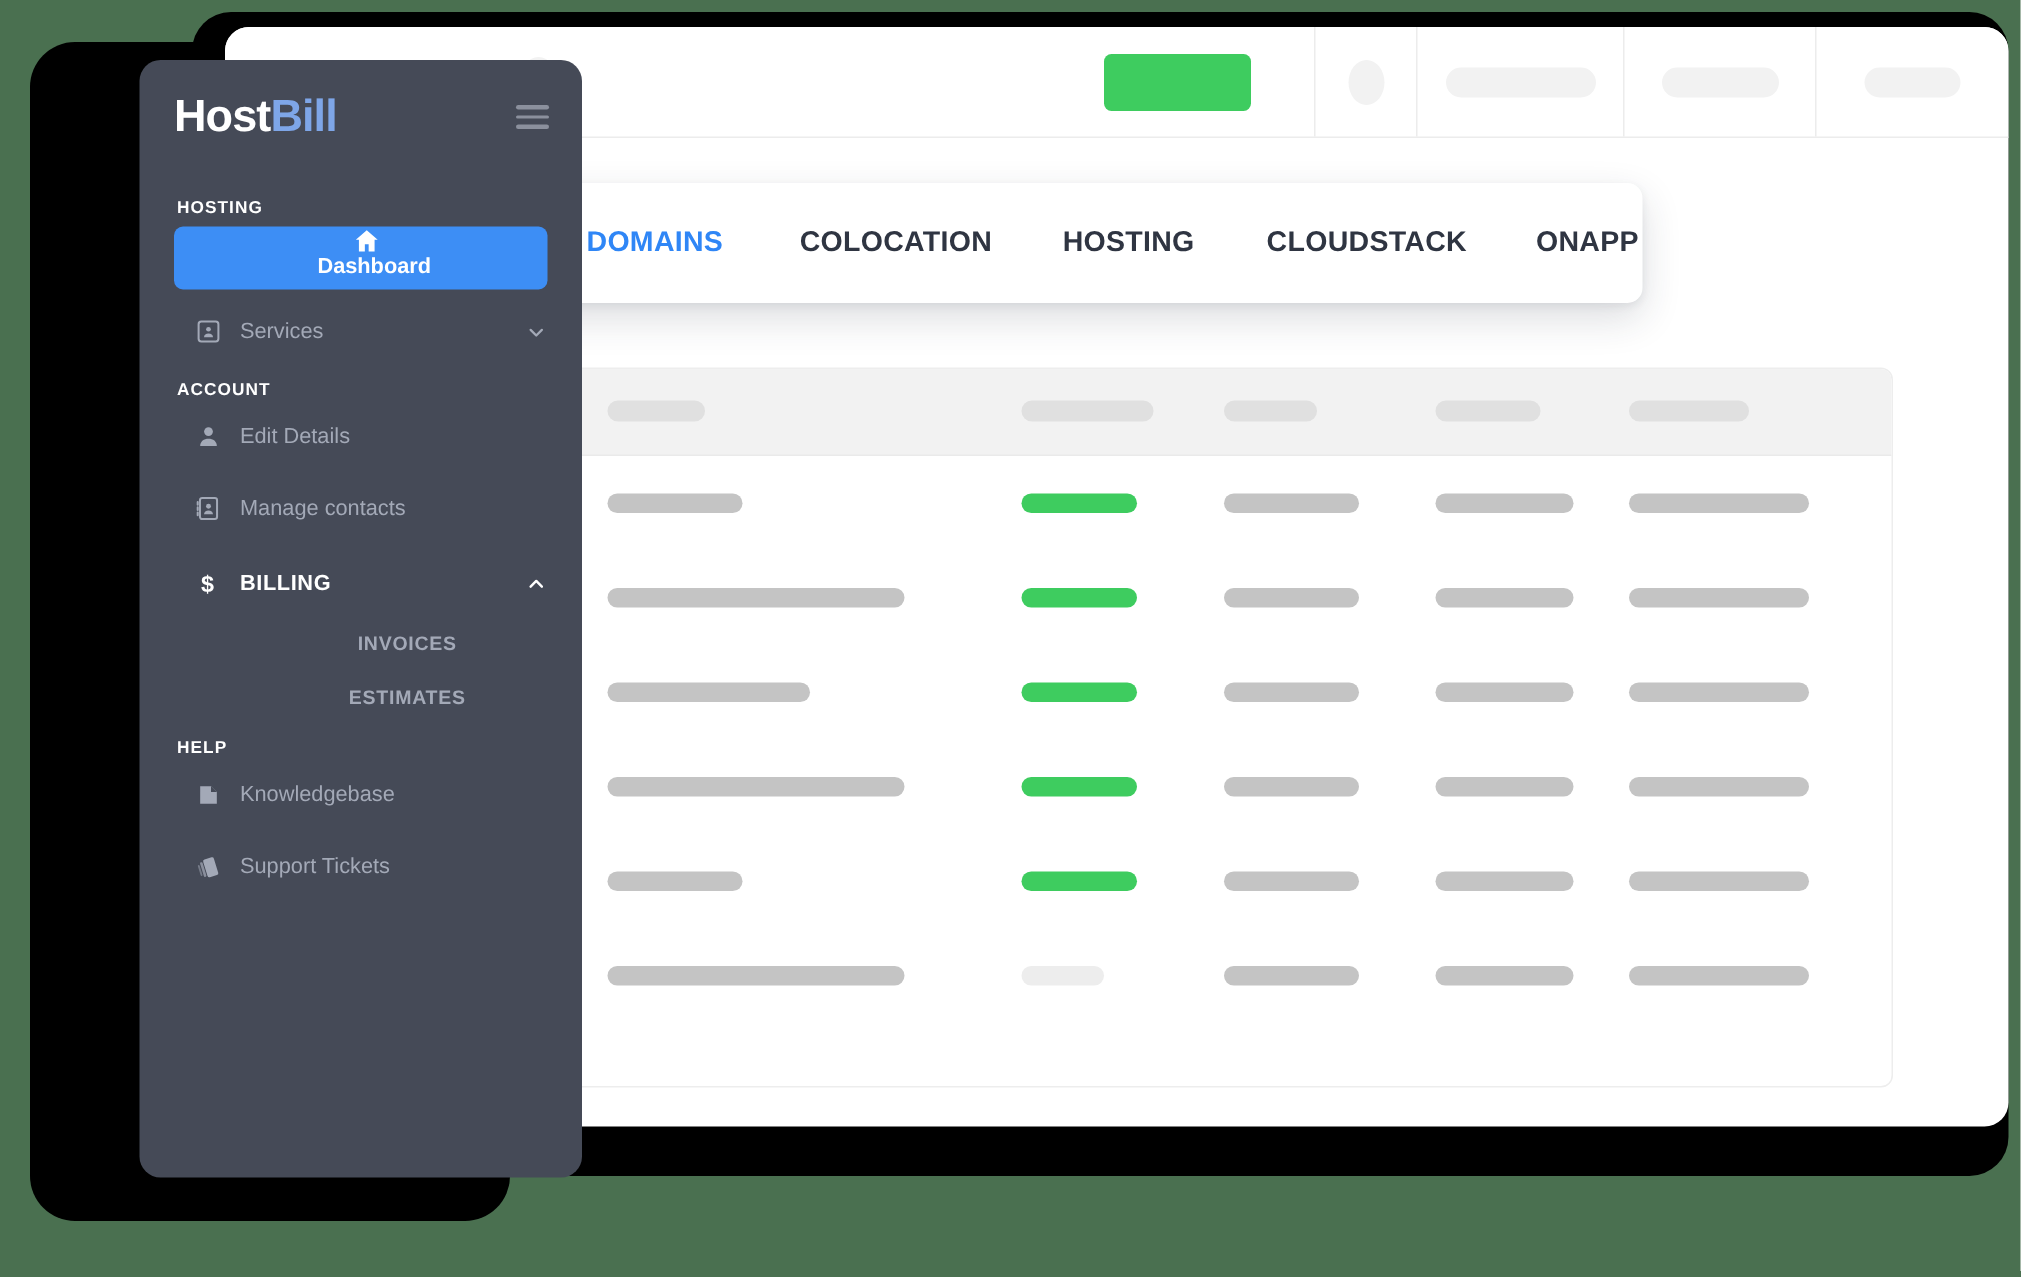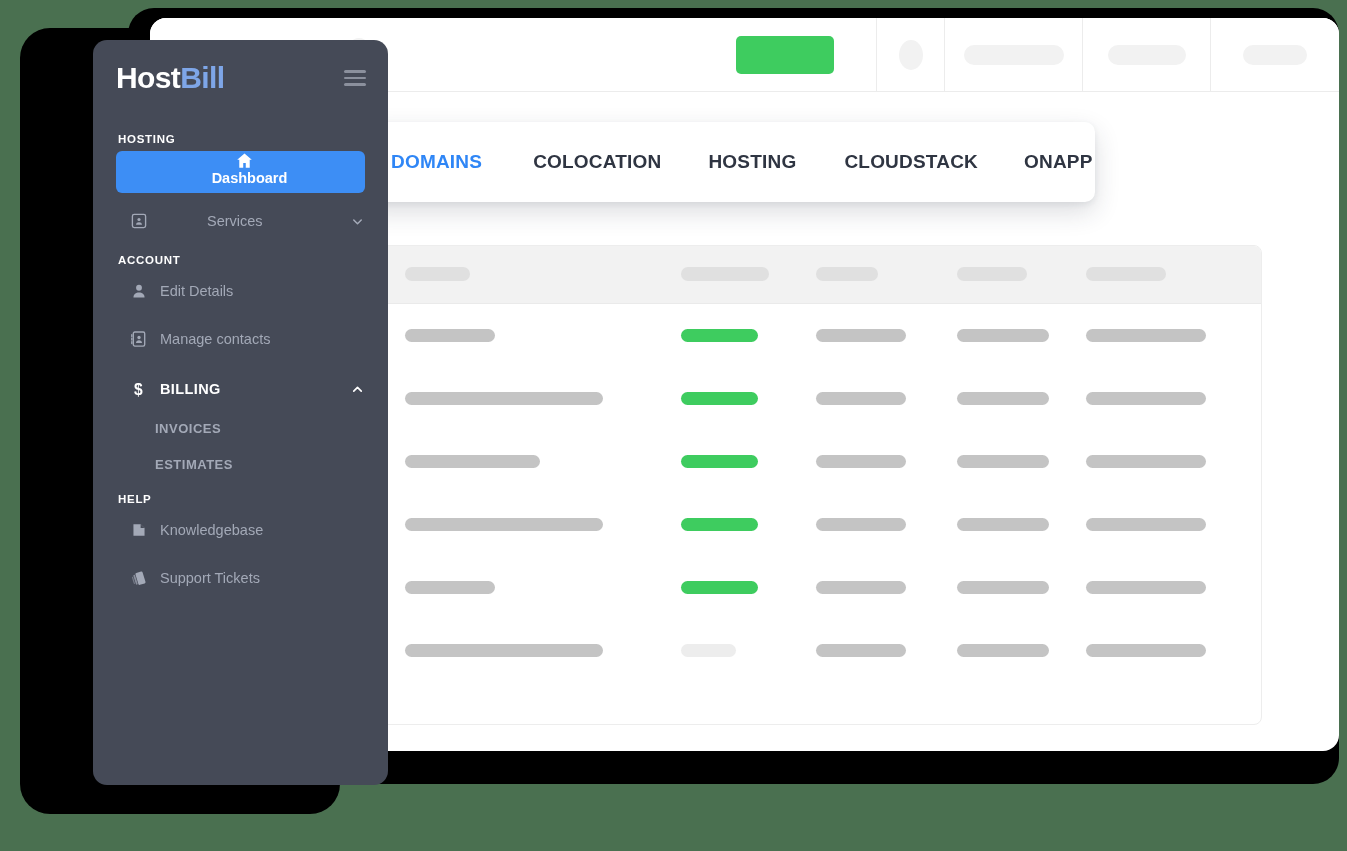--- a/index.html
+++ b/index.html
@@ -253,24 +253,25 @@
   .sb-sub {
     display: block;
     color: #a3a9b7;
     font-size: 13px;
     font-weight: bold;
     letter-spacing: 0.5px;
     padding-left: 62px;
     height: 36px;
     line-height: 36px;
     cursor: pointer;
+    text-align: center;
   }
 
   .mt-dash   { margin-top: 6px; flex-direction: column; }
-  .mt-serv   { margin-top: 9px; gap: 47px; }
+  .mt-serv   { margin-top: 9px; }
   .mt-edit   { margin-top: 6px; }
   .mt-mc     { margin-top: 10px; }
   .mt-bill   { margin-top: 12px; }
   .mt-sub1   { margin-top: 3px; }
   .mt-kb     { margin-top: 6px; }
   .mt-st     { margin-top: 10px; }
   .mt-ss     { margin-top: 10px; }
 </style>
 </head>
 <body>

